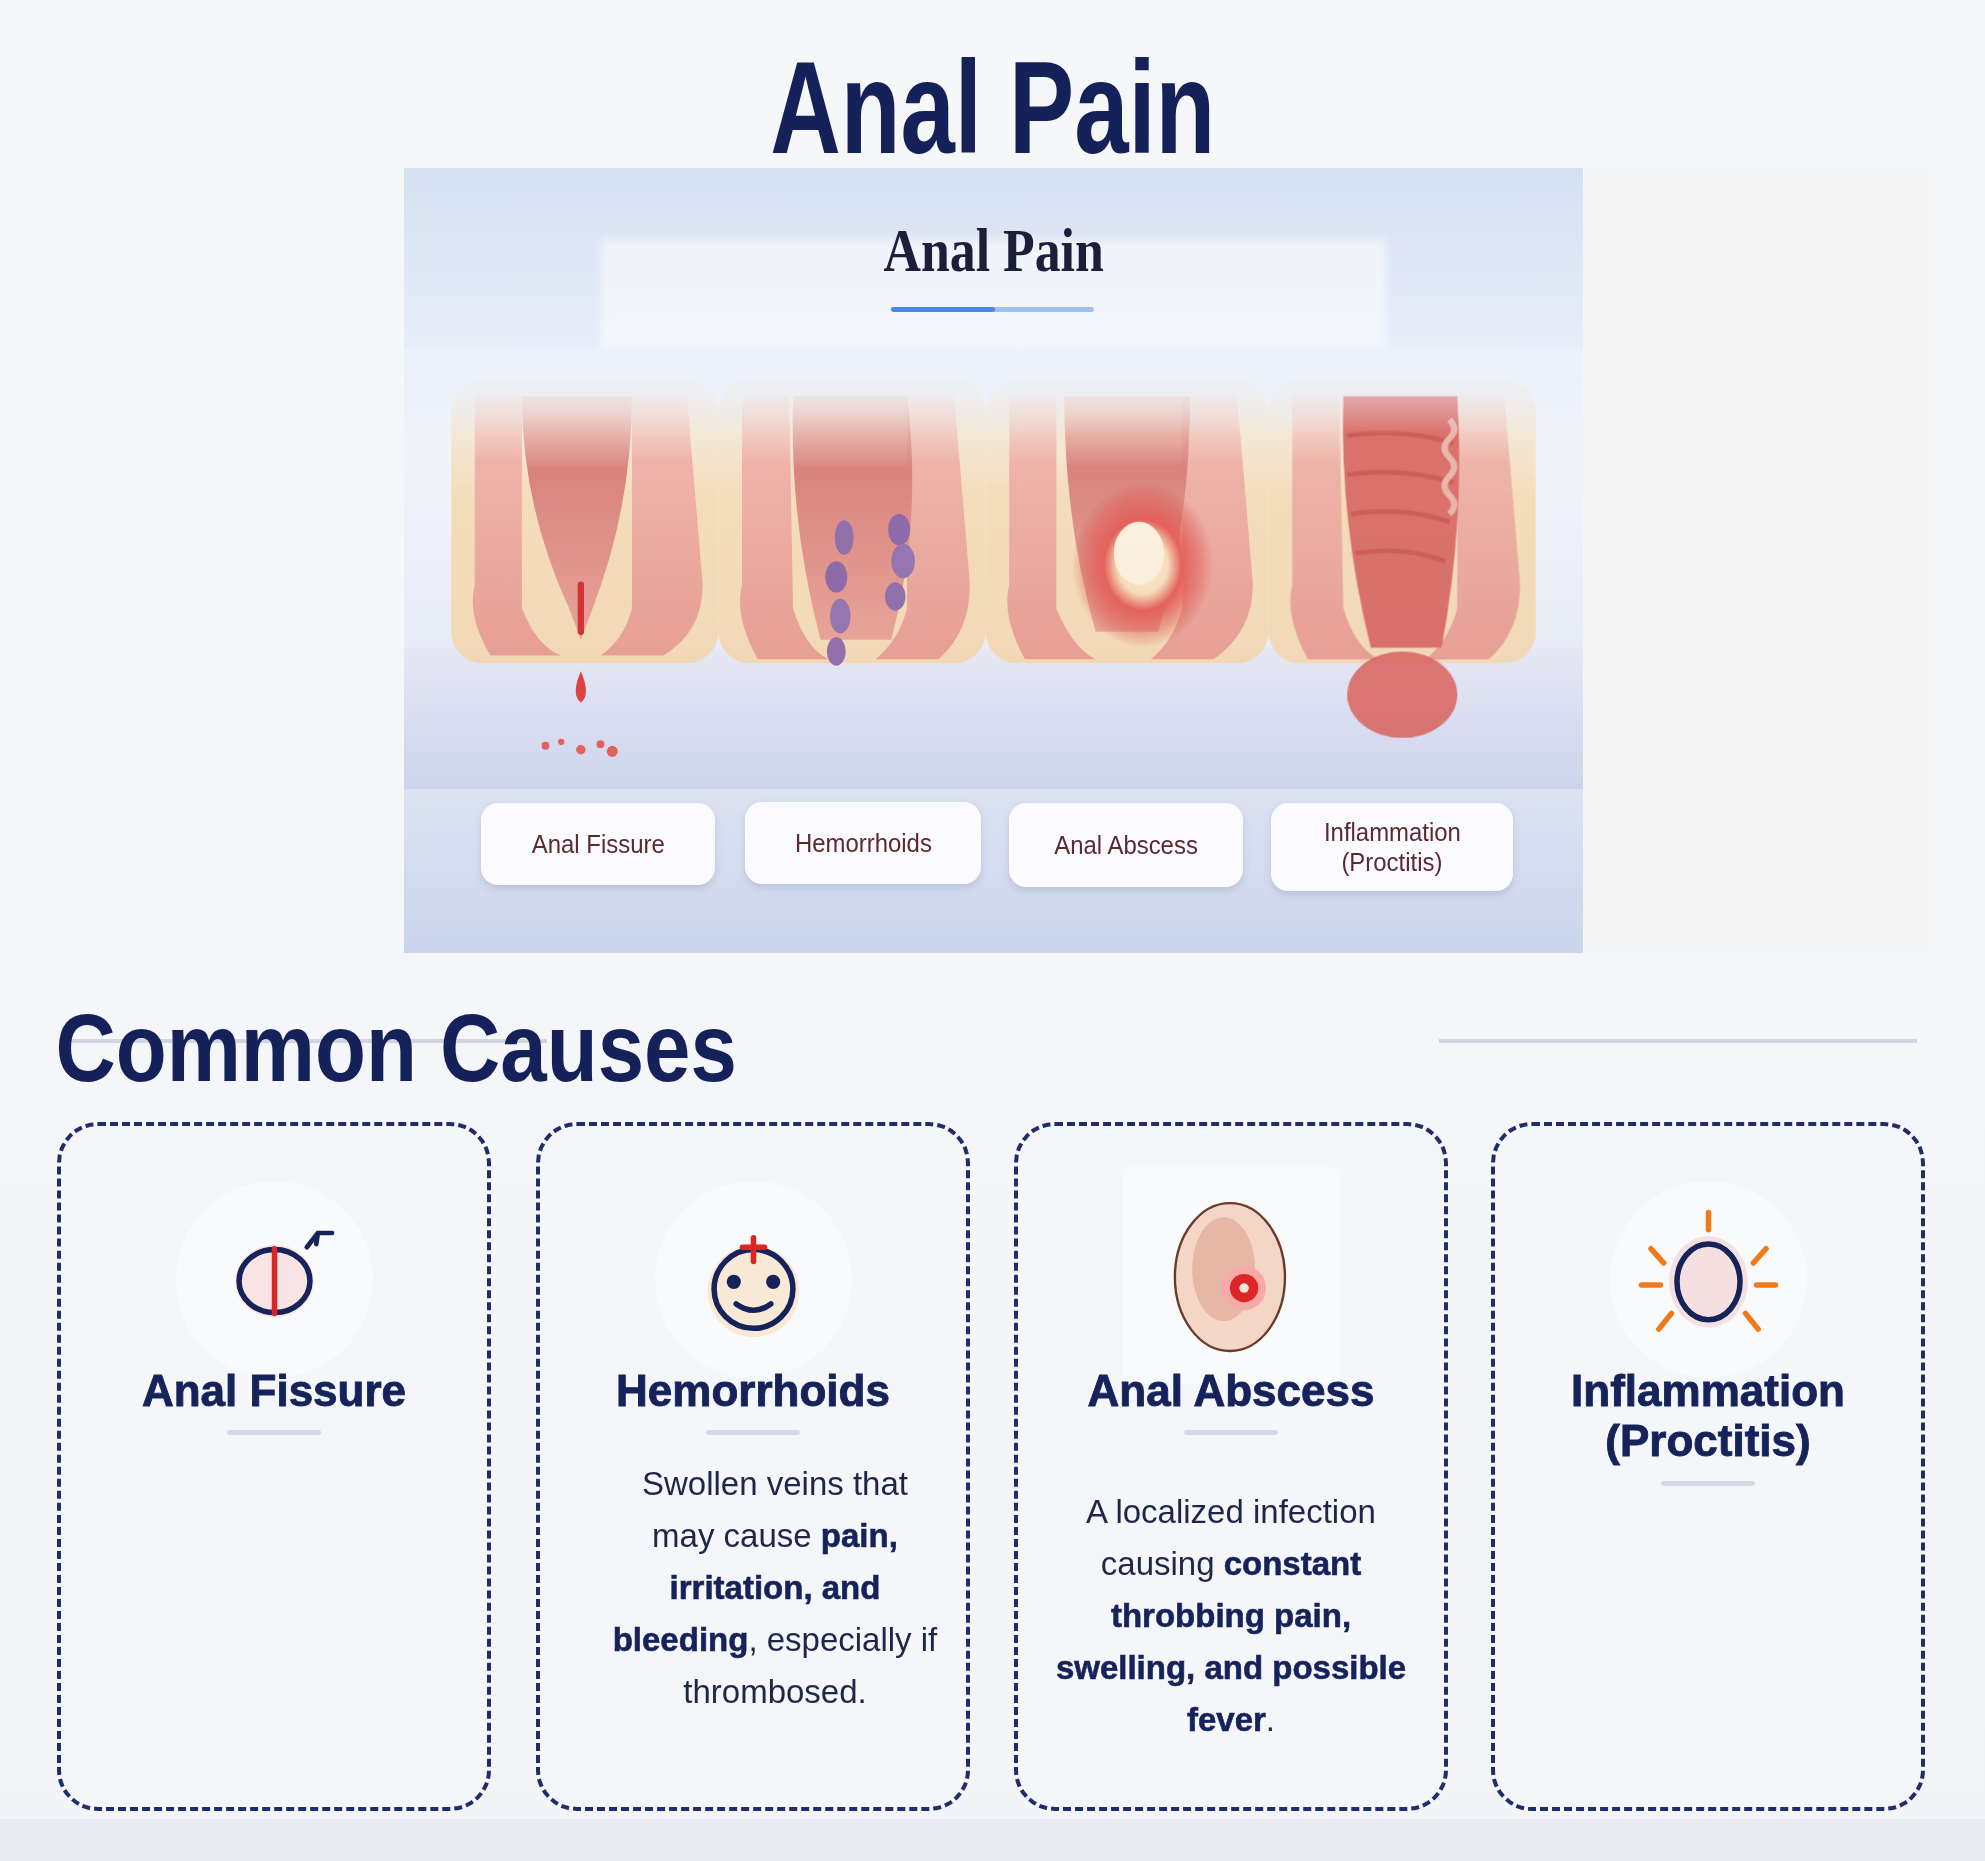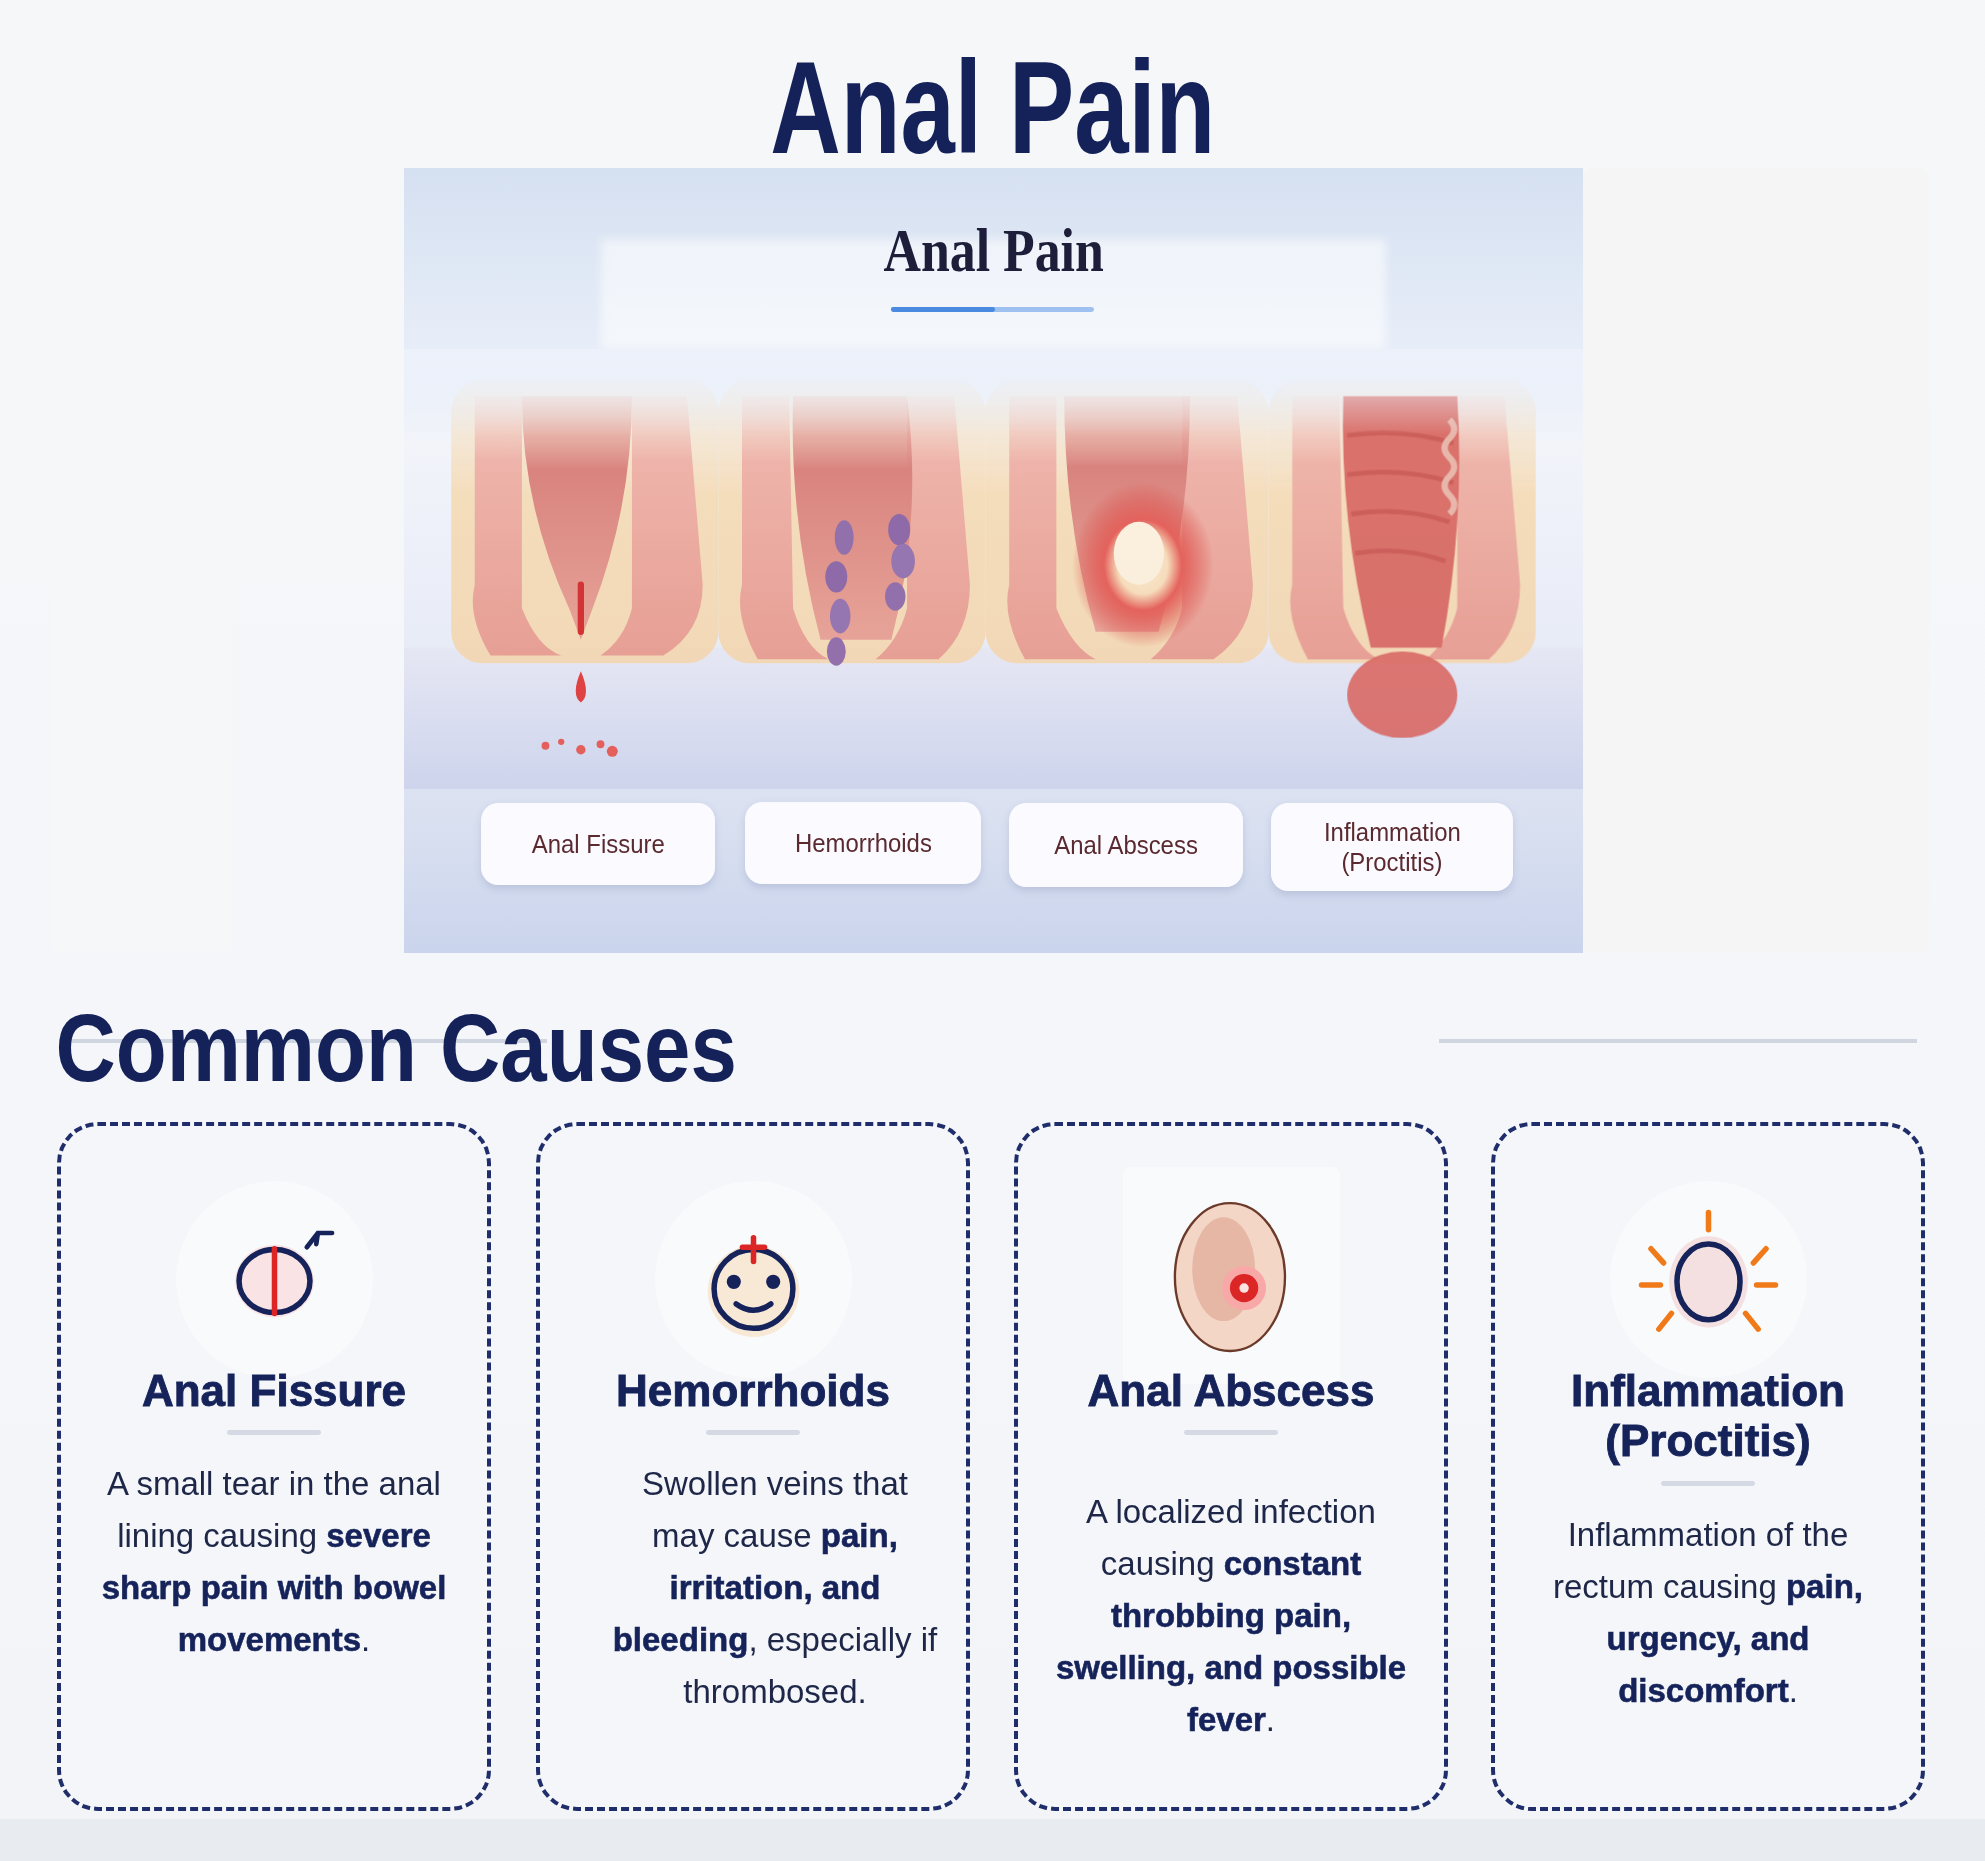--- a/index.html
+++ b/index.html
@@ -196,23 +196,20 @@
       <ellipse cx="125" cy="127" rx="50" ry="46" fill="#f9e3e5"></ellipse>
       <ellipse cx="125" cy="127" rx="45" ry="40" fill="none" stroke="#15235a" stroke-width="7"></ellipse>
       <line x1="125" y1="86" x2="125" y2="168" stroke="#dc2626" stroke-width="7" stroke-linecap="round"></line>
       <path d="M166 84 L180 66 L198 66 M180 66 L178 80" stroke="#15235a" stroke-width="6" fill="none" stroke-linecap="round"></path>
     </svg>
   </div>
   <div class="card-title">
     <span>Anal Fissure</span>
   </div>
   <div class="card-divider" style="top:304px;"></div>
-  <div class="card-desc" style="top:332px;">
-    <span>A small tear in the anal lining causing </span><b>severe sharp pain with bowel movements</b><span>.</span>
-  </div>
 </div>
 
 <div class="card" style="left:536px;">
   <div class="icon-wrap">
     <svg viewBox="0 0 250 250">
       <circle cx="125" cy="140" r="58" fill="#f8e8d6"></circle>
       <circle cx="125" cy="137" r="50" fill="none" stroke="#15235a" stroke-width="7"></circle>
       <circle cx="100" cy="128" r="9" fill="#15235a"></circle>
       <circle cx="150" cy="128" r="9" fill="#15235a"></circle>
       <path d="M103 156 Q125 172 147 156" stroke="#15235a" stroke-width="7" fill="none" stroke-linecap="round"></path>
@@ -262,19 +259,16 @@
         <line x1="62" y1="188" x2="78" y2="168"></line>
         <line x1="188" y1="188" x2="172" y2="168"></line>
       </g>
     </svg>
   </div>
   <div class="card-title">
     <span>Inflammation</span><br>
     <span>(Proctitis)</span>
   </div>
   <div class="card-divider" style="top:355px;"></div>
-  <div class="card-desc" style="top:383px;">
-    <span>Inflammation of the rectum causing </span><b>pain, urgency, and discomfort</b><span>.</span>
-  </div>
 </div>
 
 <div class="footer-strip"></div>
 
 
 </body></html>

